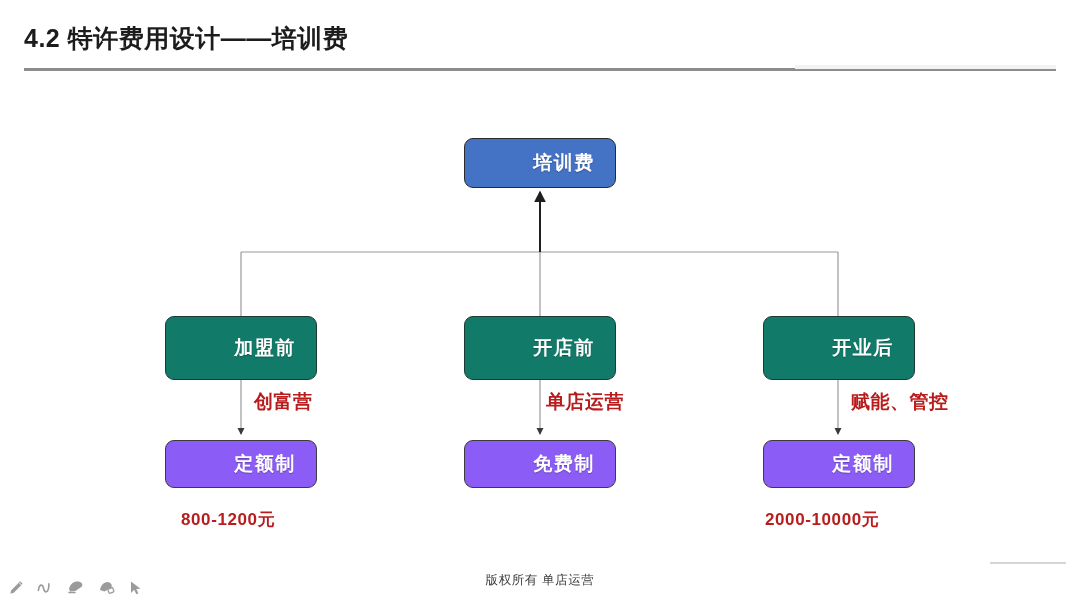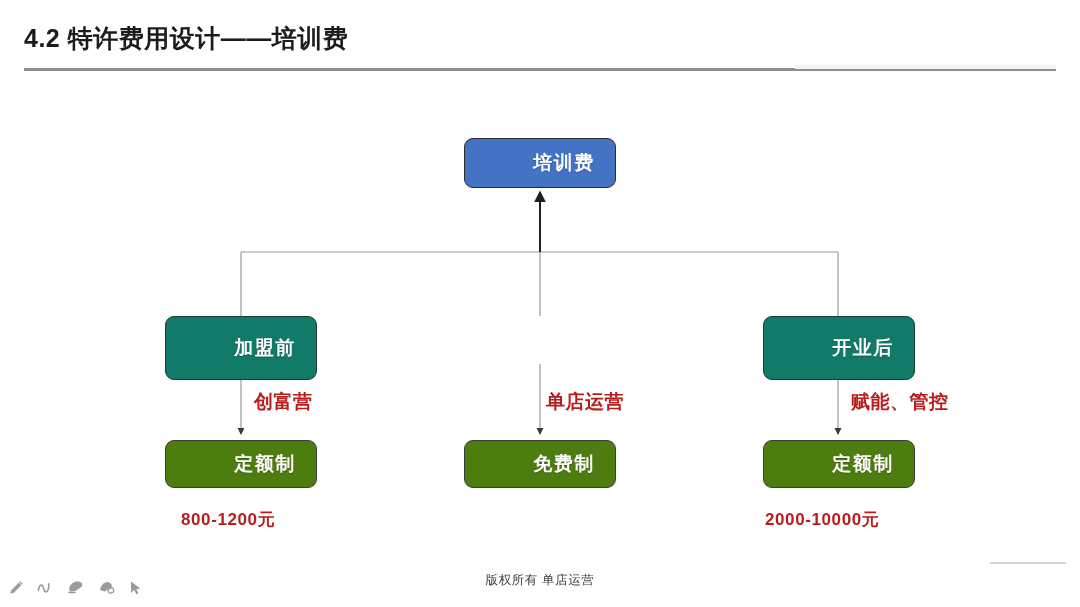--- a/index.html
+++ b/index.html
@@ -96,21 +96,21 @@
     border: 1.5px solid #1c3b35;
     width: 152px;
     height: 64px;
     top: 316px;
   }
   .node-stage.s1 { left: 165px; }
   .node-stage.s2 { left: 464px; }
   .node-stage.s3 { left: 763px; }
 
   .node-scheme {
-    background: #4d7c0f;
+    background: #8b5cf6;
     border: 1.5px solid #3c3c3c;
     width: 152px;
     height: 48px;
     top: 440px;
   }
   .node-scheme.s1 { left: 165px; }
   .node-scheme.s2 { left: 464px; }
   .node-scheme.s3 { left: 763px; }
 
   .edge-label {
@@ -211,20 +211,23 @@
       <path d="M838,364 L838,434" stroke="#9a9a9a" stroke-width="1.2" fill="none" marker-end="url(#arrow-gray)"></path>
     </svg>
 
     <div class="node node-root">
       <span>培训费</span>
     </div>
 
     <div class="node node-stage s1">
       <span>加盟前</span>
     </div>
+    <div class="node node-stage s2">
+      <span>开店前</span>
+    </div>
     <div class="node node-stage s3">
       <span>开业后</span>
     </div>
 
     <div class="edge-label s1">创富营</div>
     <div class="edge-label s2">单店运营</div>
     <div class="edge-label s3">赋能、管控</div>
 
     <div class="node node-scheme s1">
       <span>定额制</span>

